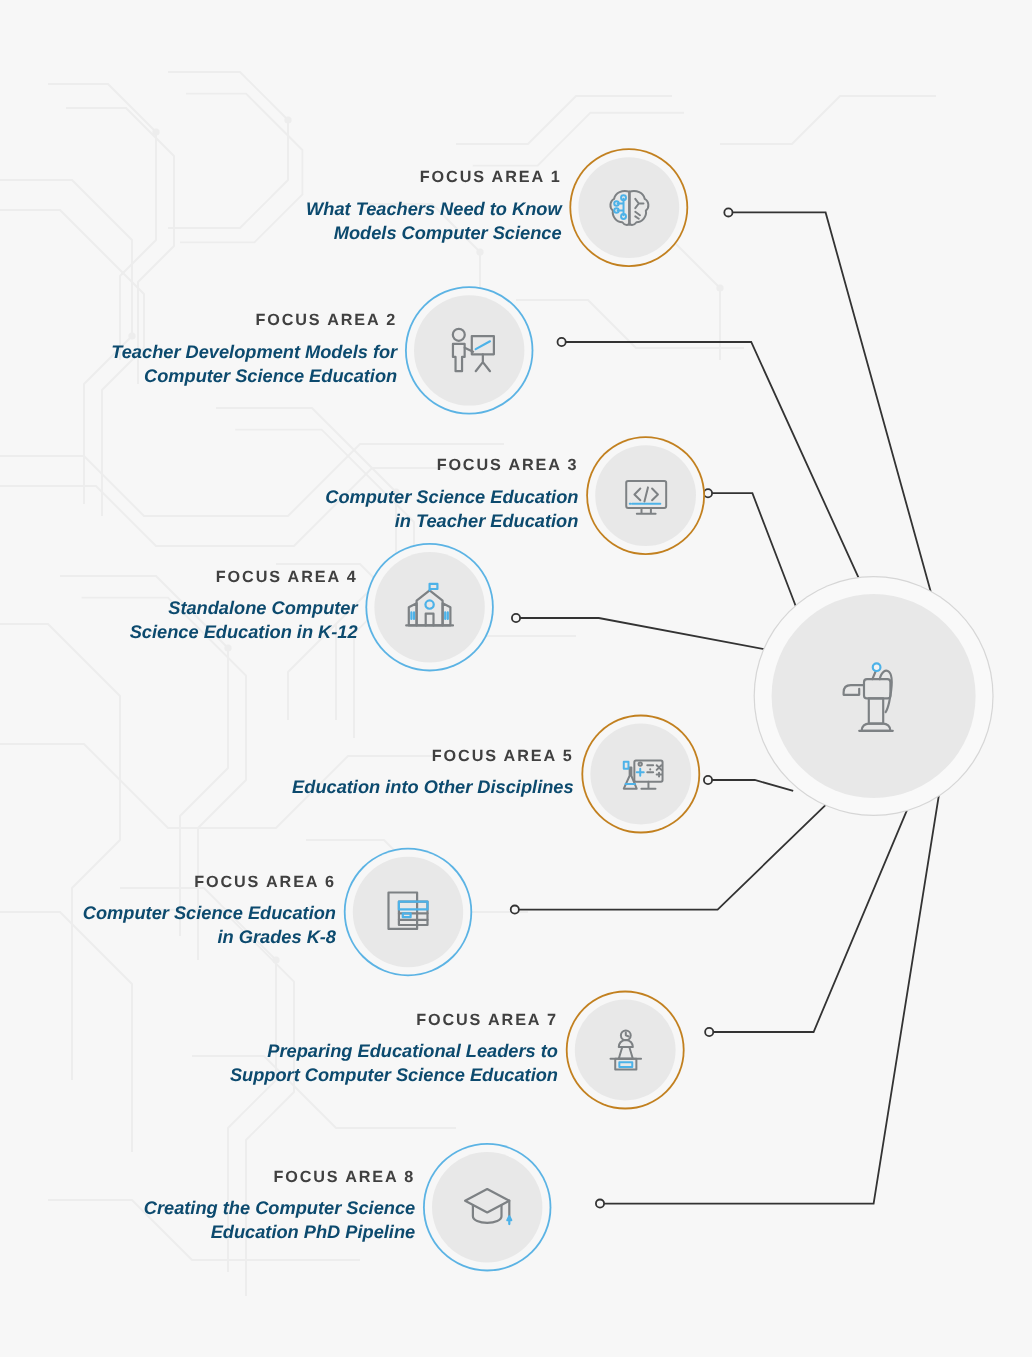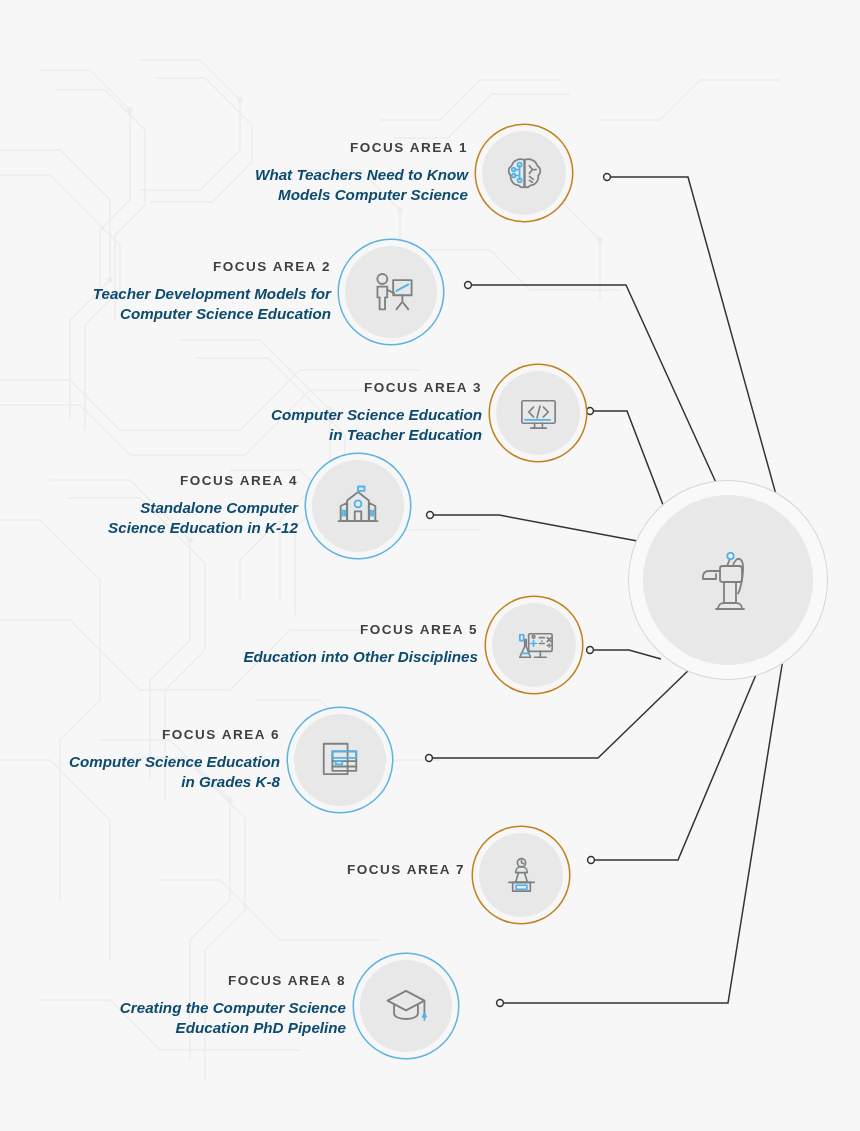--- a/index.html
+++ b/index.html
@@ -261,20 +261,24 @@
             <rect x="17" y="16" width="22" height="18" fill="none" stroke="#7d8184" stroke-width="1.7" stroke-linejoin="round" stroke-linecap="round"></rect>
             <path fill="none" stroke="#7d8184" stroke-width="1.7" stroke-linejoin="round" stroke-linecap="round" d="M17 25 L39 25 M17 30 L39 30"></path>
             <path fill="none" stroke="#4db2e8" stroke-width="1.7" stroke-linejoin="round" stroke-linecap="round" d="M17 16 L39 16 L39 22 L17 22 Z"></path>
             <path fill="none" stroke="#4db2e8" stroke-width="1.7" stroke-linejoin="round" stroke-linecap="round" d="M20 25 L26 25 L26 28 L20 28 Z"></path>
           </svg>
         </div>
       </div>
       <div class="focus-row" style="left: 0px; top: 815px; width: 563px; height: 120px;">
         <div class="focus-text">
           <div class="focus-kicker">FOCUS AREA 7</div>
+          <div class="focus-title">
+            <div>Preparing Educational Leaders to</div>
+            <div>Support Computer Science Education</div>
+          </div>
         </div>
         <div class="node orange" style="width: 84px; height: 84px;">
           <svg width="47" height="47" viewBox="0 0 48 48" xmlns="http://www.w3.org/2000/svg">
             <circle cx="24" cy="11" r="4.2" fill="none" stroke="#7d8184" stroke-width="1.7" stroke-linejoin="round" stroke-linecap="round"></circle>
             <path fill="none" stroke="#7d8184" stroke-width="1.7" stroke-linejoin="round" stroke-linecap="round" d="M24 15 C20 15 18 18 18 21 L30 21 C30 18 28 15 24 15 Z"></path>
             <path fill="none" stroke="#7d8184" stroke-width="1.7" stroke-linejoin="round" stroke-linecap="round" d="M21 21 L18 31 L30 31 L27 21"></path>
             <rect x="15" y="31" width="18" height="9" fill="none" stroke="#7d8184" stroke-width="1.7" stroke-linejoin="round" stroke-linecap="round"></rect>
             <path fill="none" stroke="#7d8184" stroke-width="1.7" stroke-linejoin="round" stroke-linecap="round" d="M11 31 L37 31"></path>
             <path fill="none" stroke="#7d8184" stroke-width="1.7" stroke-linejoin="round" stroke-linecap="round" d="M24 8.5 L24 11 L26.5 12"></path>
             <rect x="18.5" y="34" width="11" height="4" fill="none" stroke="#4db2e8" stroke-width="1.7" stroke-linejoin="round" stroke-linecap="round"></rect>

